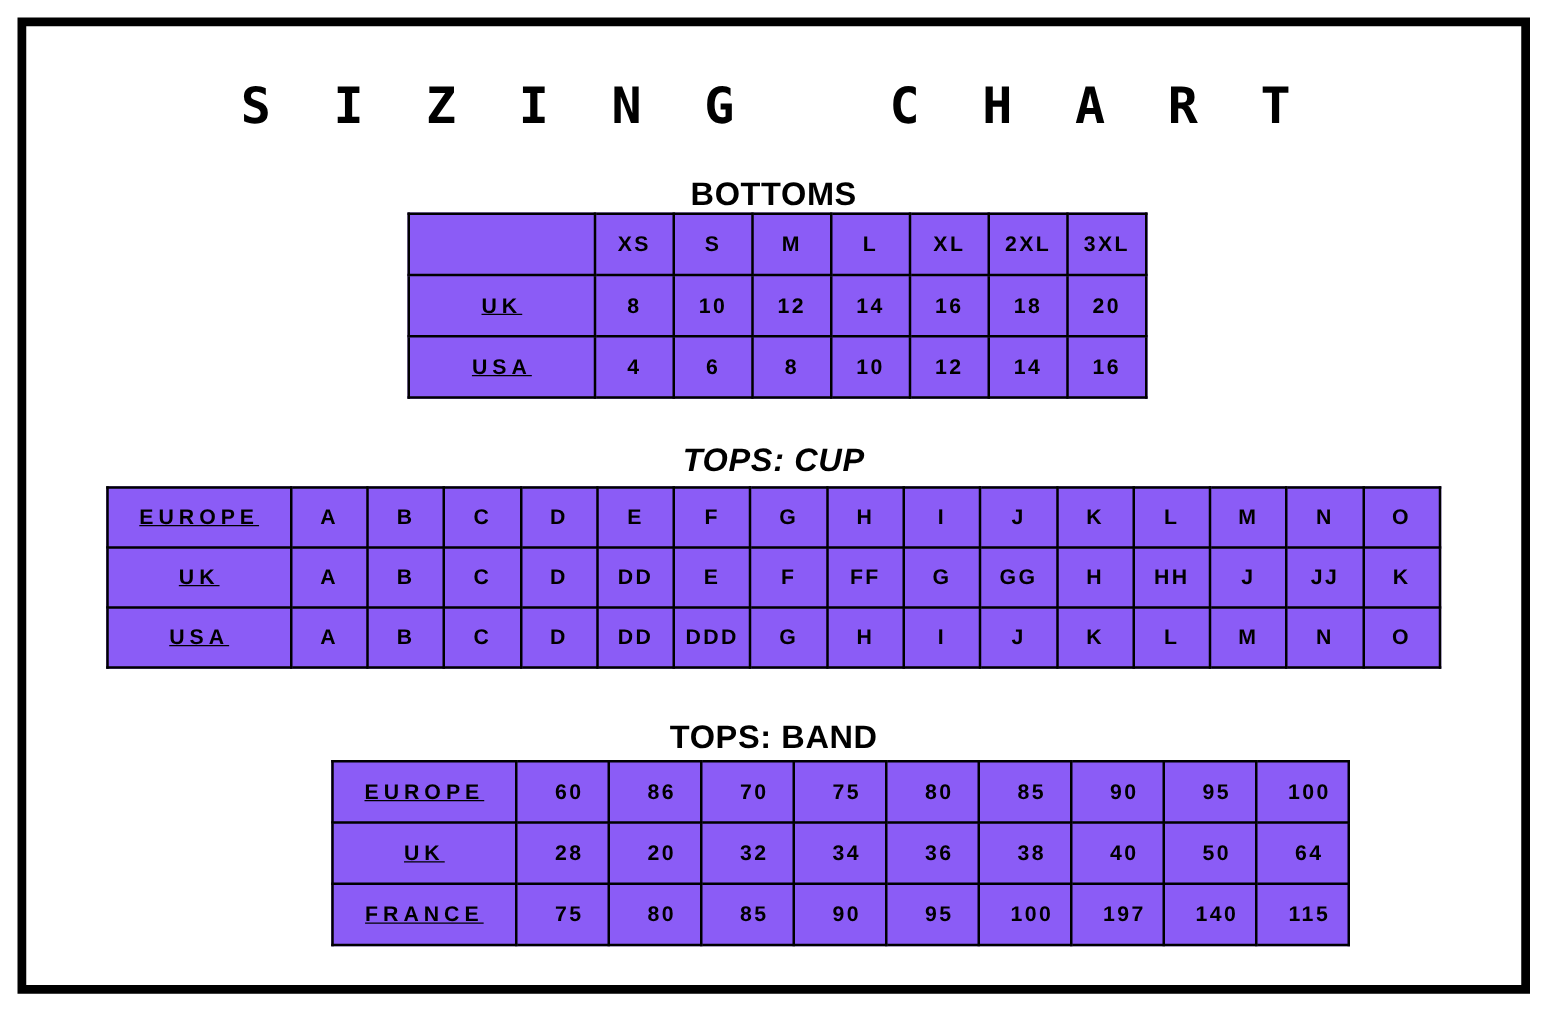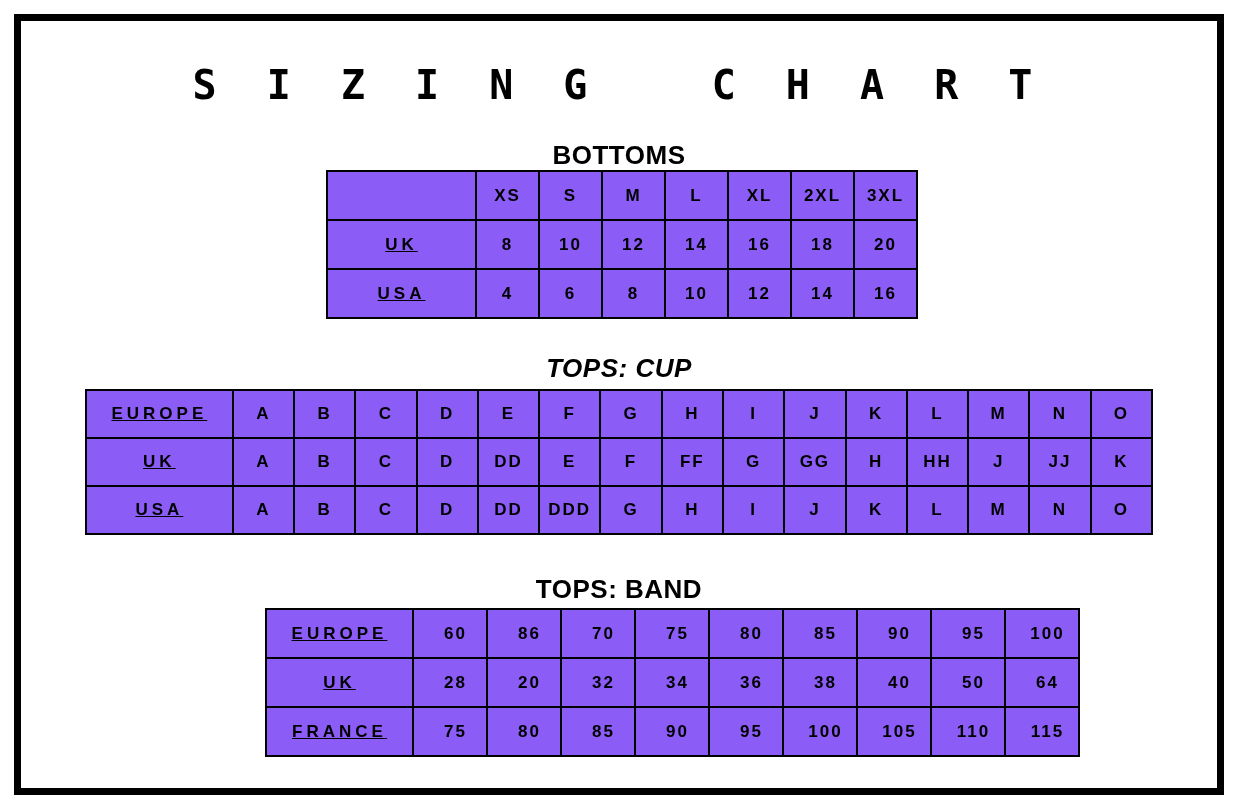--- a/index.html
+++ b/index.html
@@ -253,21 +253,21 @@
         <td class="val">64</td>
       </tr>
       <tr>
         <td class="label">FRANCE</td>
         <td class="val">75</td>
         <td class="val">80</td>
         <td class="val">85</td>
         <td class="val">90</td>
         <td class="val">95</td>
         <td class="val">100</td>
-        <td class="val">105</td>
-        <td class="val">110</td>
+        <td class="val">197</td>
+        <td class="val">140</td>
         <td class="val">115</td>
       </tr>
     </tbody>
       </table>
 
   </div>
 </div>
 
 </body></html>

